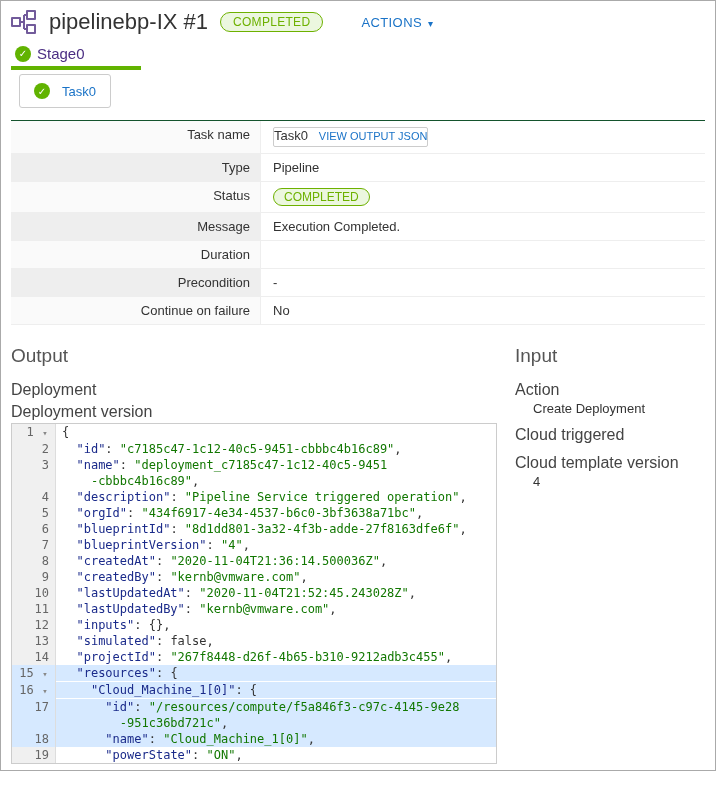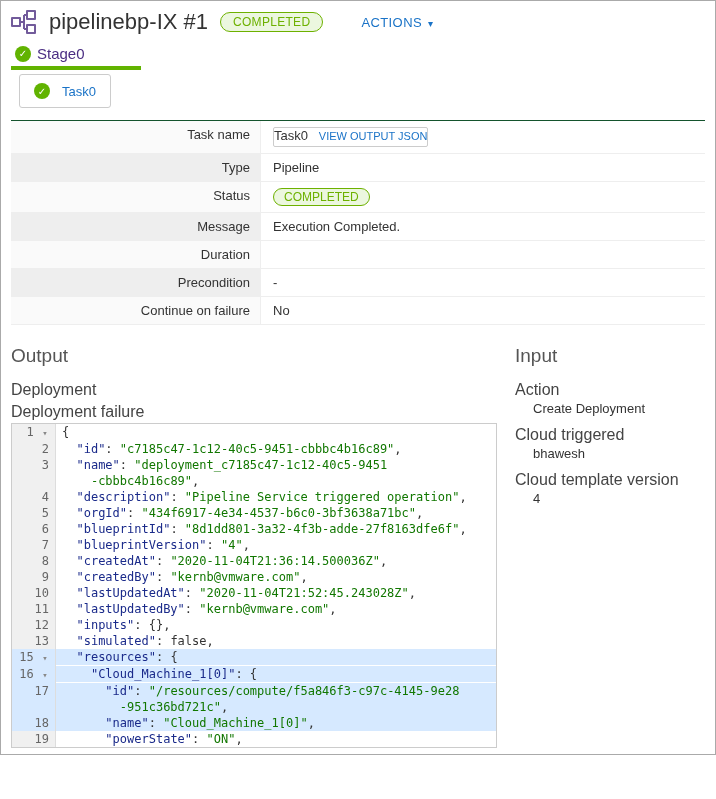--- a/index.html
+++ b/index.html
@@ -140,21 +140,21 @@
       <div class="cell-r">
           <span>No</span>
         </div>
     </div>
   </div>
 
   <div class="lower">
     <div class="out">
       <h2 class="sec">Output</h2>
       <div class="sub">Deployment</div>
-      <div class="sub">Deployment failure</div>
+      <div class="sub">Deployment version</div>
       <div class="editor" id="editor">
           <div class="eline">
             <div class="gut">1 <span class="fold">▾</span></div>
             <div class="code"><span class="p">{</span></div>
           </div>
           <div class="eline">
             <div class="gut">2</div>
             <div class="code">  <span class="k">"id"</span><span class="p">: </span><span class="s">"c7185c47-1c12-40c5-9451-cbbbc4b16c89"</span><span class="p">,</span></div>
           </div>
           <div class="eline">
@@ -197,20 +197,24 @@
             <div class="gut">11</div>
             <div class="code">  <span class="k">"lastUpdatedBy"</span><span class="p">: </span><span class="s">"kernb@vmware.com"</span><span class="p">,</span></div>
           </div>
           <div class="eline">
             <div class="gut">12</div>
             <div class="code">  <span class="k">"inputs"</span><span class="p">: </span><span class="p">{},</span></div>
           </div>
           <div class="eline">
             <div class="gut">13</div>
             <div class="code">  <span class="k">"simulated"</span><span class="p">: </span><span class="p">false,</span></div>
+          </div>
+          <div class="eline">
+            <div class="gut">14</div>
+            <div class="code">  <span class="k">"projectId"</span><span class="p">: </span><span class="s">"267f8448-d26f-4b65-b310-9212adb3c455"</span><span class="p">,</span></div>
           </div>
           <div class="eline hl">
             <div class="gut">15 <span class="fold">▾</span></div>
             <div class="code">  <span class="k">"resources"</span><span class="p">: </span><span class="p">{</span></div>
           </div>
           <div class="eline hl">
             <div class="gut">16 <span class="fold">▾</span></div>
             <div class="code">    <span class="k">"Cloud_Machine_1[0]"</span><span class="p">: </span><span class="p">{</span></div>
           </div>
           <div class="eline hl">
@@ -229,19 +233,18 @@
             <div class="gut">19</div>
             <div class="code">      <span class="k">"powerState"</span><span class="p">: </span><span class="s">"ON"</span><span class="p">,</span></div>
           </div>
         </div>
     </div>
     <div class="in">
       <h2 class="sec">Input</h2>
       <div class="sub">Action</div>
       <div class="indent">Create Deployment</div>
       <div class="sub" style="margin-top:10px">Cloud triggered</div>
-      <div class="indent">bhawesh</div>
       <div class="sub" style="margin-top:10px">Cloud template version</div>
       <div class="indent">4</div>
     </div>
   </div>
 
 </div>
 
 </body></html>

